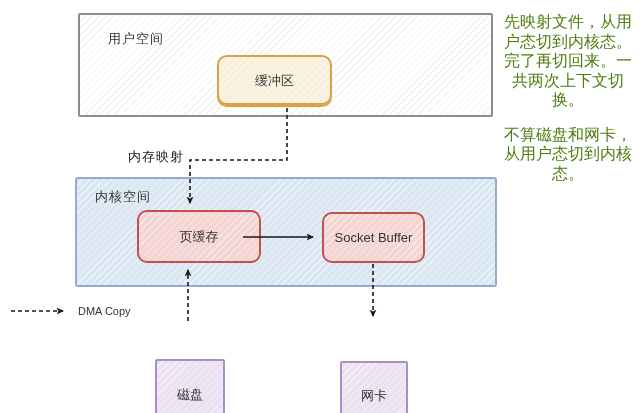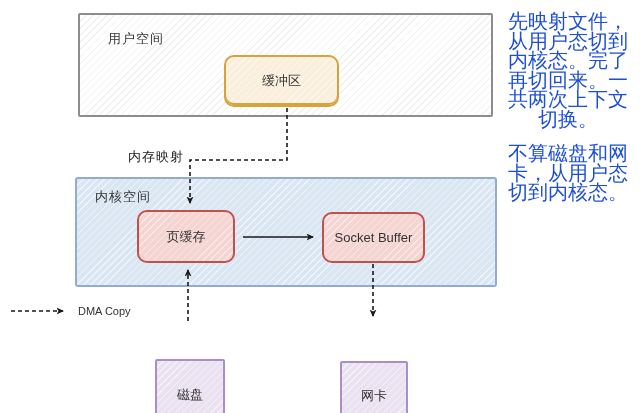--- a/index.html
+++ b/index.html
@@ -38,30 +38,30 @@
 
   
   .node {
     position: absolute;
     display: flex; align-items: center; justify-content: center;
     font-size: 13px; color: #333333;
     border-radius: 10px;
     text-align: center;
   }
   .buffer {
-    left: 224px; top: 55px; width: 115px; height: 52px;
+    left: 217px; top: 55px; width: 115px; height: 52px;
     border: 2px solid #d8a23d;
     background: repeating-linear-gradient(135deg, #faeedc 0 4px, #fdf6eb 4px 5px);
     box-shadow: 0 -2px 0 #d8a23d inset;
   }
   .red-node {
     border: 2px solid #c0514d;
     background: repeating-linear-gradient(135deg, #f5d5d2 0 4px, #fae8e6 4px 5px);
   }
-  .page-cache { left: 137px; top: 210px; width: 98px; height: 53px; }
+  .page-cache { left: 137px; top: 210px; width: 124px; height: 53px; }
   .socket-buffer { left: 322px; top: 212px; width: 103px; height: 51px; }
   .device {
     border: 2px solid #a98fc5; border-radius: 2px;
     background: repeating-linear-gradient(135deg, #eae2f1 0 4px, #f5f0f9 4px 5px);
     margin-top: 36px;
   }
   .disk { left: 155px; top: 323px; width: 70px; height: 71px; }
   .nic  { left: 340px; top: 325px; width: 68px; height: 70px; }
 
   .mmap-label {
@@ -71,21 +71,21 @@
 
   
   .legend { position: absolute; left: 10px; top: 297px; }
   .legend-row { display: flex; align-items: center; height: 27px; }
   .legend-row svg { width: 62px; height: 12px; flex: 0 0 auto; }
   .legend-label { font-size: 11px; color: #333333; margin-left: 6px; white-space: nowrap; }
 
   
   .notes {
     position: absolute; left: 503px; top: 12px; width: 130px;
-    font-size: 20px; line-height: 19.5px; color: #1d4ed8;
+    font-size: 16px; line-height: 19.5px; color: #4d7c0f;
     text-align: center;
   }
   .notes p { margin: 0 0 15px 0; }
 </style>
 </head>
 <body>
 
 <div class="canvas">
 
   <div class="region user-space">

